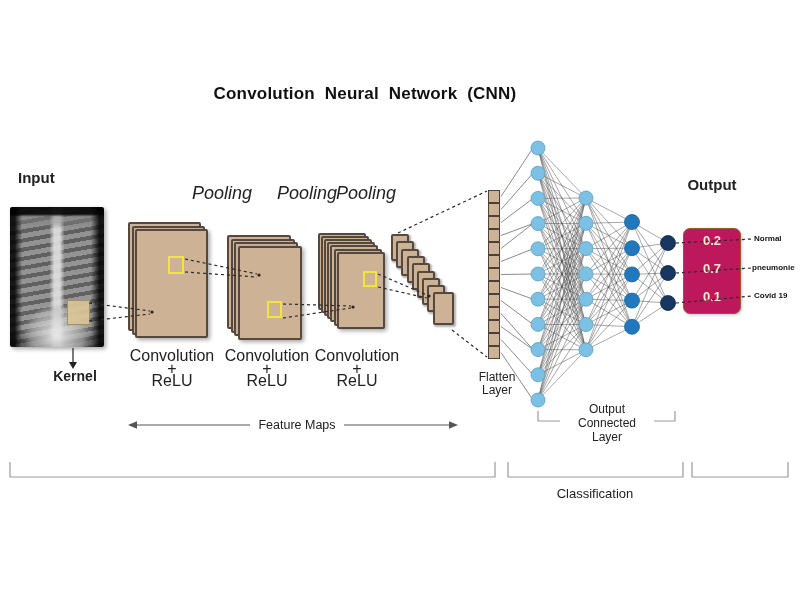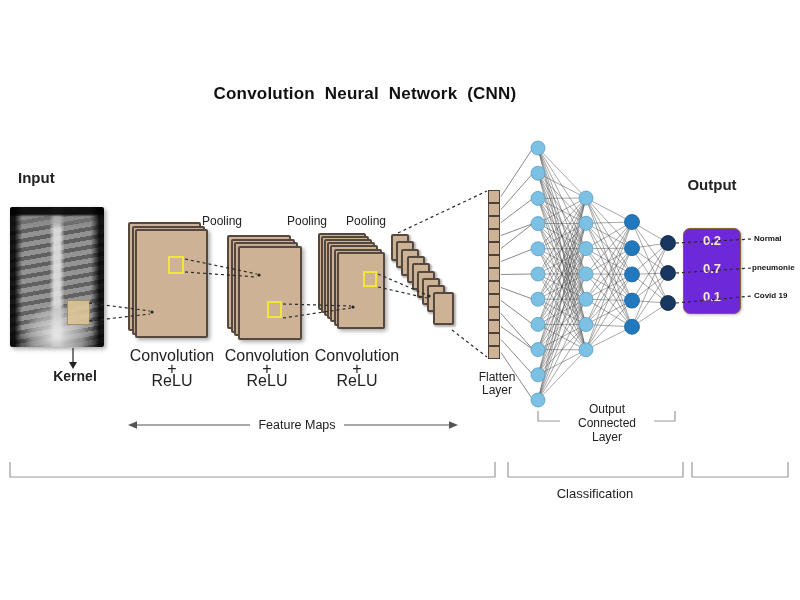--- a/index.html
+++ b/index.html
@@ -4,21 +4,21 @@
 <style>
   html,body{margin:0;padding:0;background:#fff;}
   #stage{position:relative;width:800px;height:600px;background:#ffffff;overflow:hidden;
          font-family:"Liberation Sans", sans-serif;color:#1c1c1c;border-radius:17px;}
   .abs{position:absolute;}
   .lbl{position:absolute;text-align:center;color:#222;z-index:6;}
   #title{left:155px;top:84px;width:420px;font-size:17px;font-weight:bold;word-spacing:5px;letter-spacing:.2px;color:#111;}
   #input-label{left:18px;top:169px;width:80px;font-size:15px;font-weight:600;text-align:left;}
   #kernel-label{left:40px;top:368px;width:70px;font-size:14px;font-weight:600;}
   #output-label{left:672px;top:176px;width:80px;font-size:15px;font-weight:600;}
-  .pooling{width:90px;font-size:12px;top:214px;}
+  .pooling{width:90px;font-size:18px;top:183px;font-style:italic;}
   .convrelu{width:100px;top:350px;font-size:16px;line-height:12.5px;}
   #feature-maps-label{left:247px;top:418px;width:100px;font-size:12.5px;}
   #flatten-label{left:457px;top:371px;width:80px;font-size:12px;line-height:13px;}
   #fc-label{left:562px;top:402px;width:90px;font-size:12px;line-height:14px;z-index:6;}
   #softmax-label{left:667px;top:328px;width:90px;font-size:12px;line-height:13.5px;}
   .class-label{position:absolute;font-size:8px;font-weight:bold;color:#111;z-index:6;text-align:left;width:50px;}
   .section-label{font-size:13px;}
   #xray{left:10px;top:207px;width:94px;height:140px;z-index:1;border-radius:2px;
     box-shadow:2px 2px 4px rgba(0,0,0,.35);
     background:
@@ -31,21 +31,21 @@
       linear-gradient(#8d8d8d,#9a9a9a);}
   #kernel-square{left:67px;top:300px;width:21px;height:23px;background:rgba(219,198,153,.92);
     border:1px solid rgba(150,130,90,.8);z-index:2;}
   .panel{position:absolute;background:#cdb295;border:2px solid #55493f;border-radius:2px;box-sizing:border-box;z-index:1;}
   .panel-front{box-shadow:2px 2px 4px rgba(0,0,0,.35);}
   .ksq{position:absolute;border:2px solid #f3e53a;background:transparent;z-index:4;box-sizing:border-box;}
   .tile{position:absolute;background:#cdb295;border:2px solid #55493f;border-radius:2px;box-sizing:border-box;
         box-shadow:1.5px 1.5px 2px rgba(0,0,0,.3);z-index:1;}
   #flatten-col{left:488px;top:190px;z-index:1;}
   .fcell{position:absolute;width:12px;height:13px;background:#cdb295;border:1px solid #49413a;box-sizing:border-box;}
-  #output-box{left:683px;top:228px;width:56px;height:84px;background:#6d28d9;border:1px solid #8d6034;
+  #output-box{left:683px;top:228px;width:56px;height:84px;background:#be185d;border:1px solid #8d6034;
     border-radius:7px;z-index:2;box-shadow:1px 1px 3px rgba(0,0,0,.25);}
   .out-val{position:absolute;width:100%;text-align:center;font-size:13px;font-weight:bold;color:#f8e9d0;}
   #net-svg{left:0;top:0;z-index:3;pointer-events:none;}
 </style>
 </head>
 <body>
 
 <div id="stage">
 
   <div id="title" class="lbl">Convolution  Neural  Network (CNN)</div>

